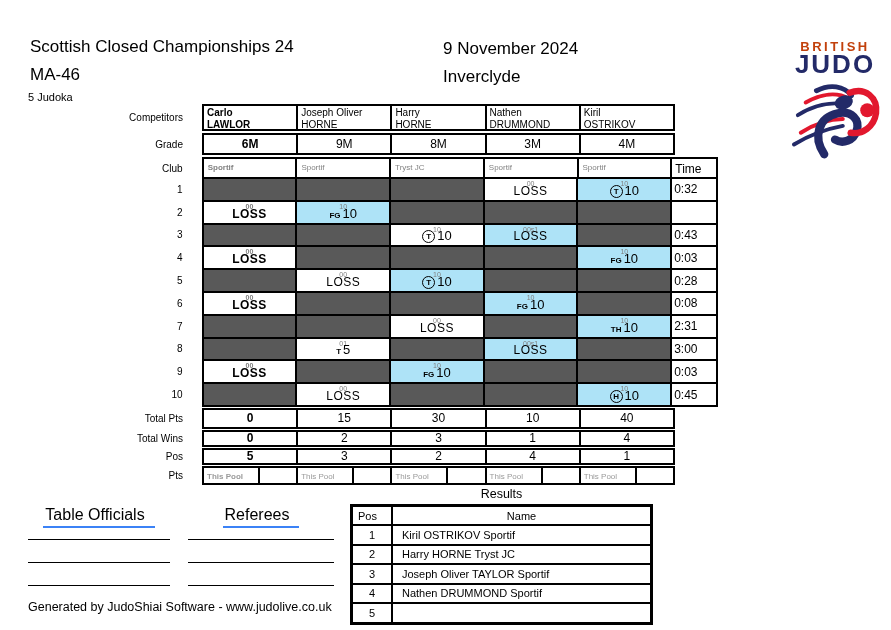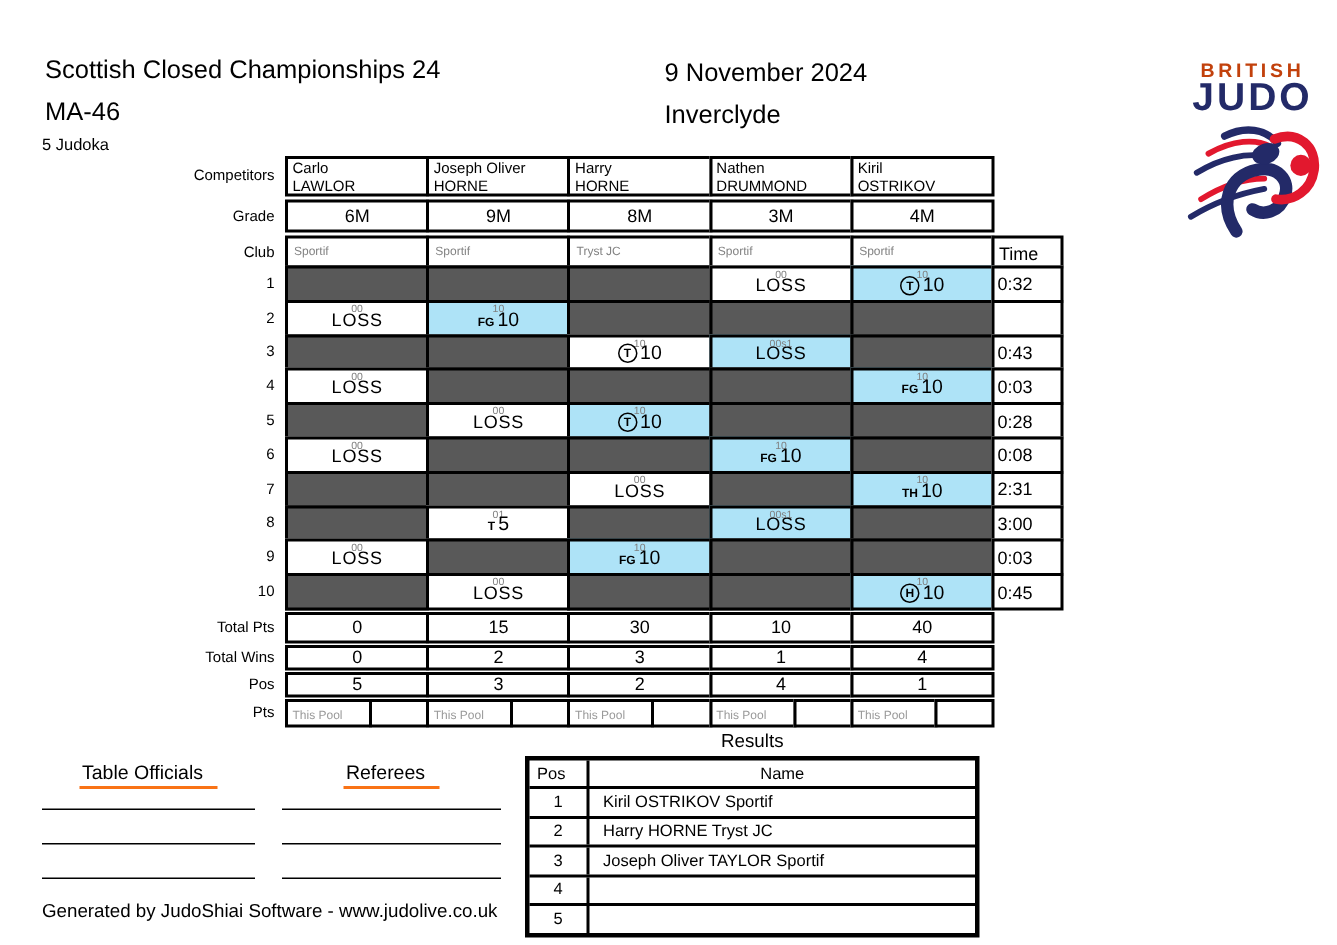--- a/index.html
+++ b/index.html
@@ -18,21 +18,21 @@
   .logo{left:786px;top:40px;width:98px;text-align:center;}
   .logo-l1{font-size:13px;font-weight:bold;letter-spacing:2.5px;line-height:13px;}
   .logo-l2{font-size:26px;font-weight:bold;letter-spacing:2px;line-height:23px;}
   .logo svg{display:block;margin:2px auto 0;}
   
   .pool{left:118px;top:104px;width:600px;}
   .row{display:flex;align-items:stretch;}
   .lblcol{width:72px;box-sizing:border-box;padding-right:7px;font-size:10px;
           display:flex;align-items:center;justify-content:flex-end;}
   .cell{box-sizing:border-box;border:2px solid #000;background:#fff;margin-left:-2px;position:relative;}
-  .cell.first{margin-left:0;}
+  .cell.first{margin-left:12px;font-weight:bold;}
   .c{width:96.2px;}
   .tc{width:48px;}
   .r-comp{height:27px;}
   .r-grade{height:22px;margin-top:2px;}
   .r-club{height:22px;margin-top:2px;}
   .r-match{height:24.8px;margin-top:-2px;}
   .r-sum{margin-top:1px;}
   .h21{height:21px;} .h17{height:17px;} .h19{height:19px;}
   .name-cell{font-size:10px;line-height:11.5px;padding:1px 3px;text-align:left;}
   .grade-cell,.sum-cell{font-size:12px;display:flex;align-items:center;justify-content:center;}
@@ -59,21 +59,21 @@
   .rrow.head{border-top:none;height:17px;}
   .rpos{width:40px;border-right:2px solid #000;display:flex;align-items:center;
         justify-content:center;font-size:11px;box-sizing:border-box;}
   .rrow.head .rpos{justify-content:flex-start;padding-left:5px;}
   .rname{flex:1;display:flex;align-items:center;padding-left:9px;font-size:11px;}
   .rrow.head .rname{justify-content:center;padding-left:0;}
   
   .sig-title-wrap{text-align:center;}
   .sig-left{left:28px;top:506px;width:142px;}
   .sig-right{left:188px;top:506px;width:146px;}
-  .sig-title{display:inline-block;font-size:13px;border-bottom:2px solid #f97316;padding:0 10px 2px 2px;}
+  .sig-title{display:inline-block;font-size:16px;border-bottom:2px solid #3b82f6;padding:0 10px 2px 2px;}
   .sig-line{position:absolute;height:0;border-bottom:1.5px solid #000;}
   .footer{left:28px;top:600px;font-size:12.5px;}
 </style>
 </head>
 <body>
 
 <div class="abs title">Scottish Closed Championships 24</div>
 <div class="abs category">MA-46</div>
 <div class="abs judoka-count">5 Judoka</div>
 <div class="abs event-date">9 November 2024</div>
@@ -340,20 +340,21 @@
         <div class="rrow">
           <div class="rpos">2</div>
           <div class="rname">Harry HORNE Tryst JC</div>
         </div>
         <div class="rrow">
           <div class="rpos">3</div>
           <div class="rname">Joseph Oliver TAYLOR Sportif</div>
         </div>
         <div class="rrow">
           <div class="rpos">4</div>
+          <div class="rname">Nathen DRUMMOND Sportif</div>
         </div>
         <div class="rrow">
           <div class="rpos">5</div>
         </div>
       </div>
   </div>
 </div>
 
 <div class="abs sig-left sig-title-wrap">
   <span class="sig-title">Table Officials</span>

